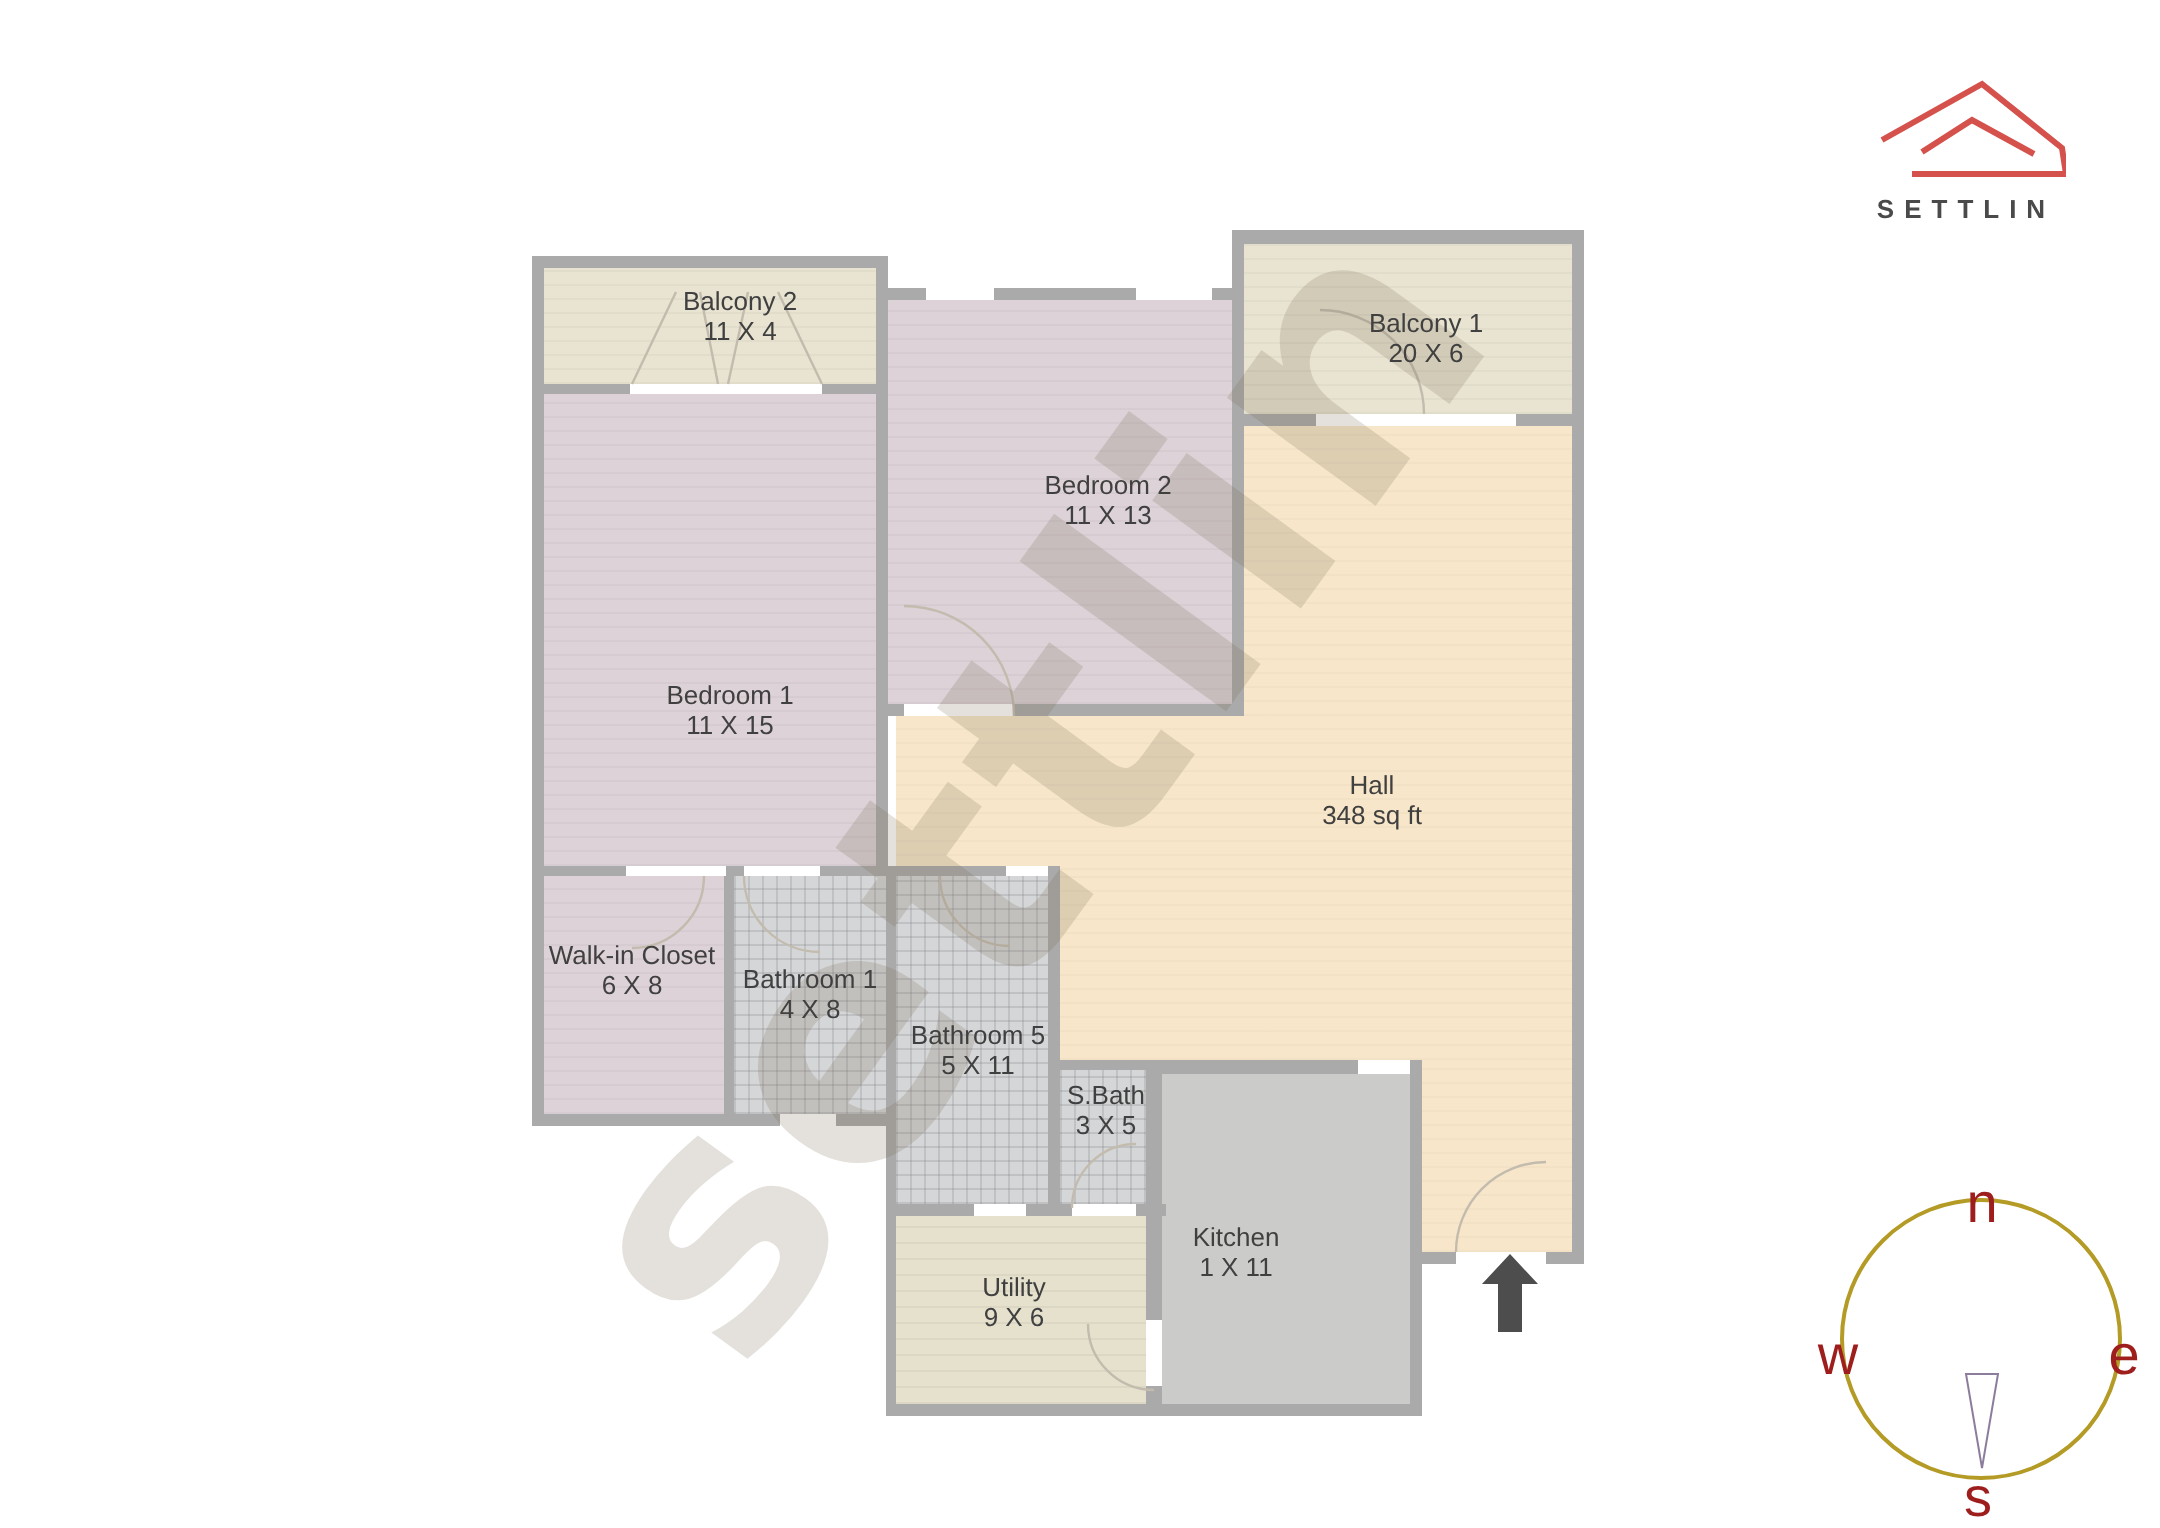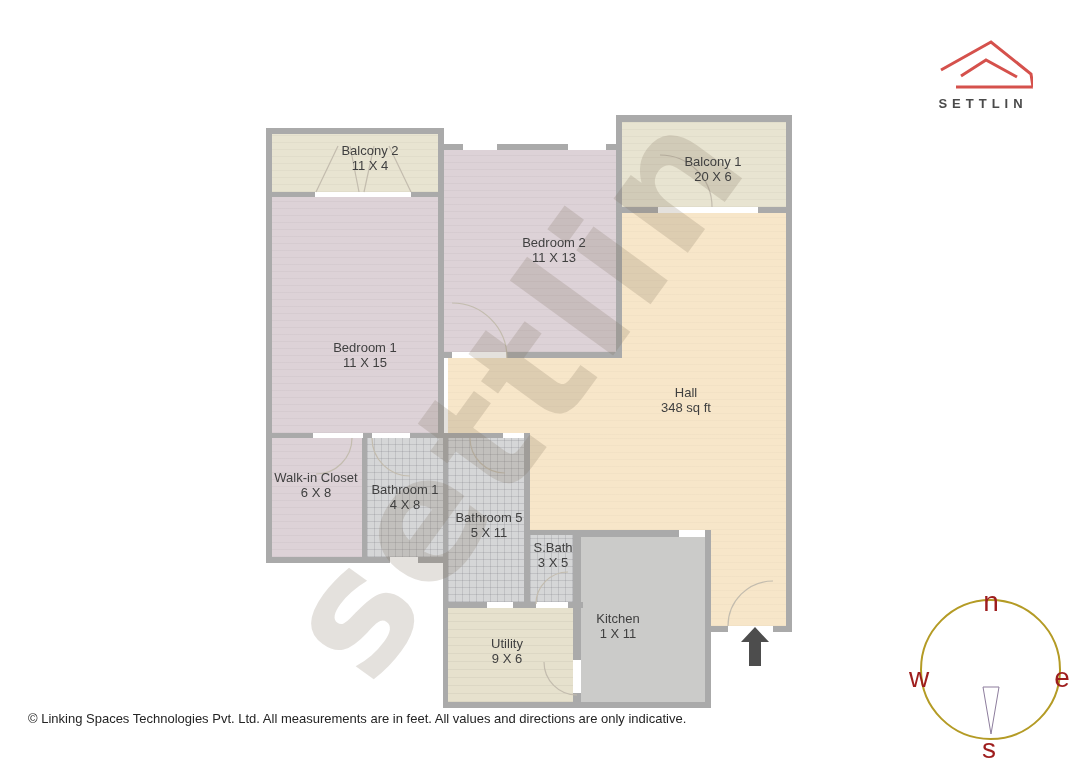--- a/index.html
+++ b/index.html
@@ -180,15 +180,14 @@
   <div id="logo">
     <svg width="100" height="60" viewBox="0 0 100 60">
       <g fill="none" stroke="#d5514c" stroke-width="3" stroke-linejoin="miter">
         <path d="M 8,40 L 58,12 L 98,44 L 100,57 L 23,57"></path>
         <path d="M 28,46 L 53,30 L 84,47"></path>
       </g>
     </svg>
     <div id="brand">SETTLIN</div>
   </div>
 
-  <div id="footer-note">© Linking Spaces Technologies Pvt. Ltd. All measurements are in feet. All values and directions are only indicative.</div>
 
 </div>
 
 </body></html>

